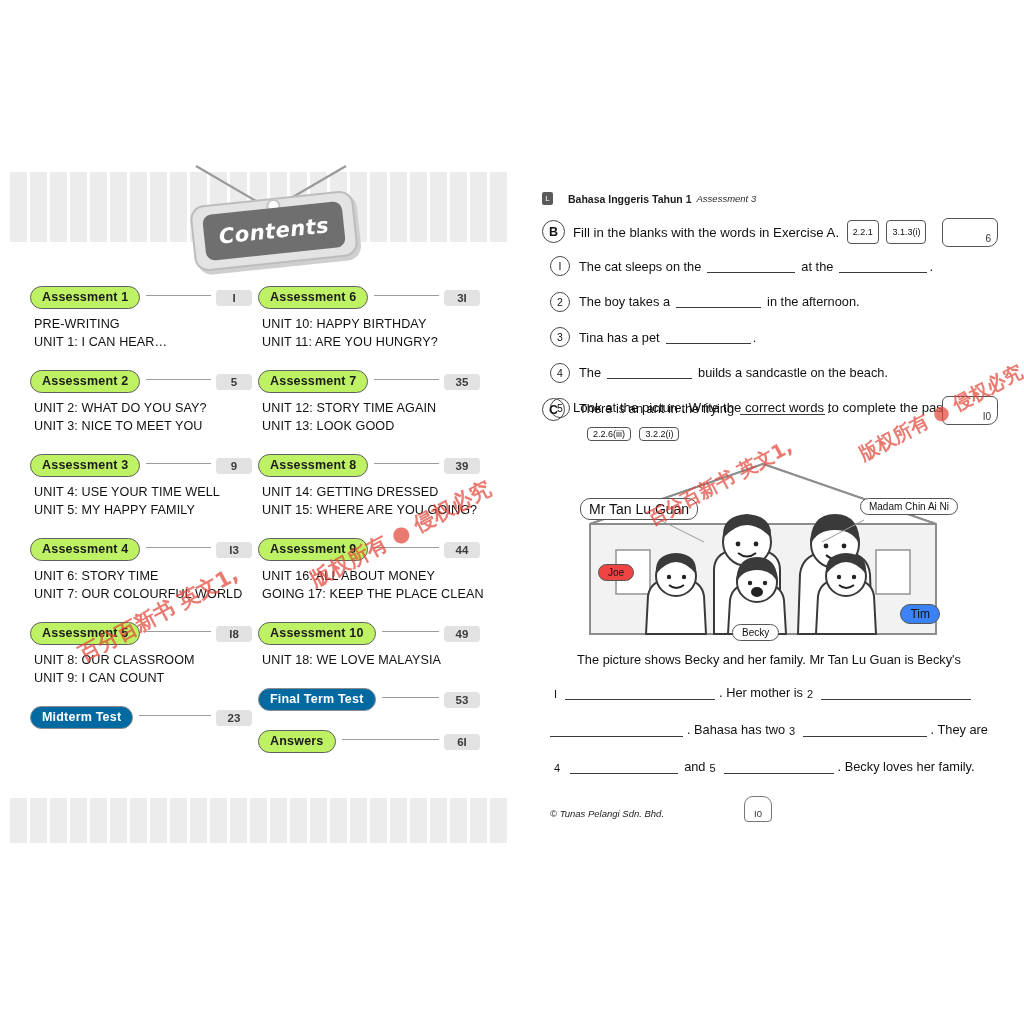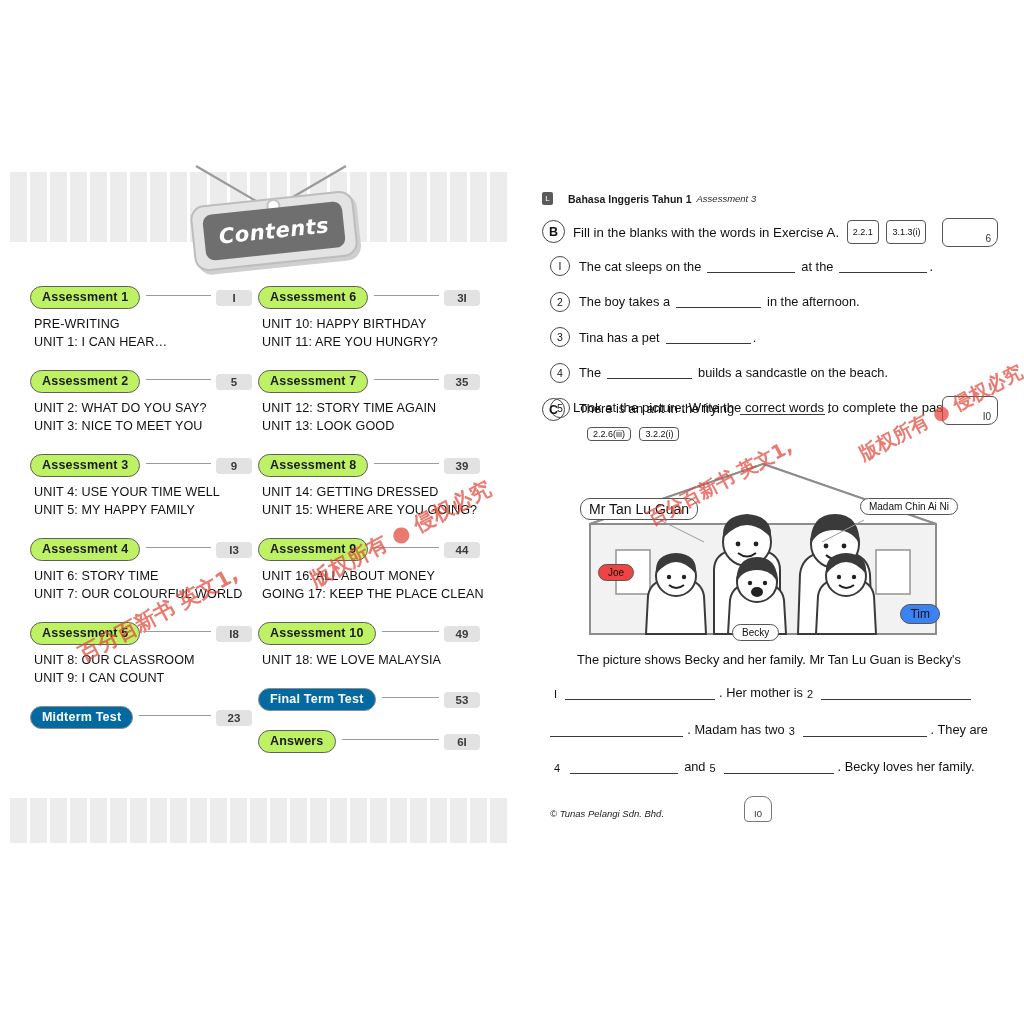--- a/index.html
+++ b/index.html
@@ -472,21 +472,21 @@
     </div>
     <div class="p-line">
       <span class="p-num">I</span>
       <span class="blank" style="width:150px;margin:0 4px"></span>
       <span>. Her mother is</span>
       <span class="p-num">2</span>
       <span class="blank" style="width:150px;margin:0 4px"></span>
     </div>
     <div class="p-line">
       <span class="blank" style="width:140px;margin:0 4px 0 0"></span>
-      <span>. Madam has two</span>
+      <span>. Bahasa has two</span>
       <span class="p-num">3</span>
       <span class="blank" style="width:130px;margin:0 4px"></span>
       <span>. They are</span>
     </div>
     <div class="p-line">
       <span class="p-num">4</span>
       <span class="blank" style="width:108px;margin:0 6px"></span>
       <span>and</span>
       <span class="p-num">5</span>
       <span class="blank" style="width:110px;margin:0 4px"></span>

